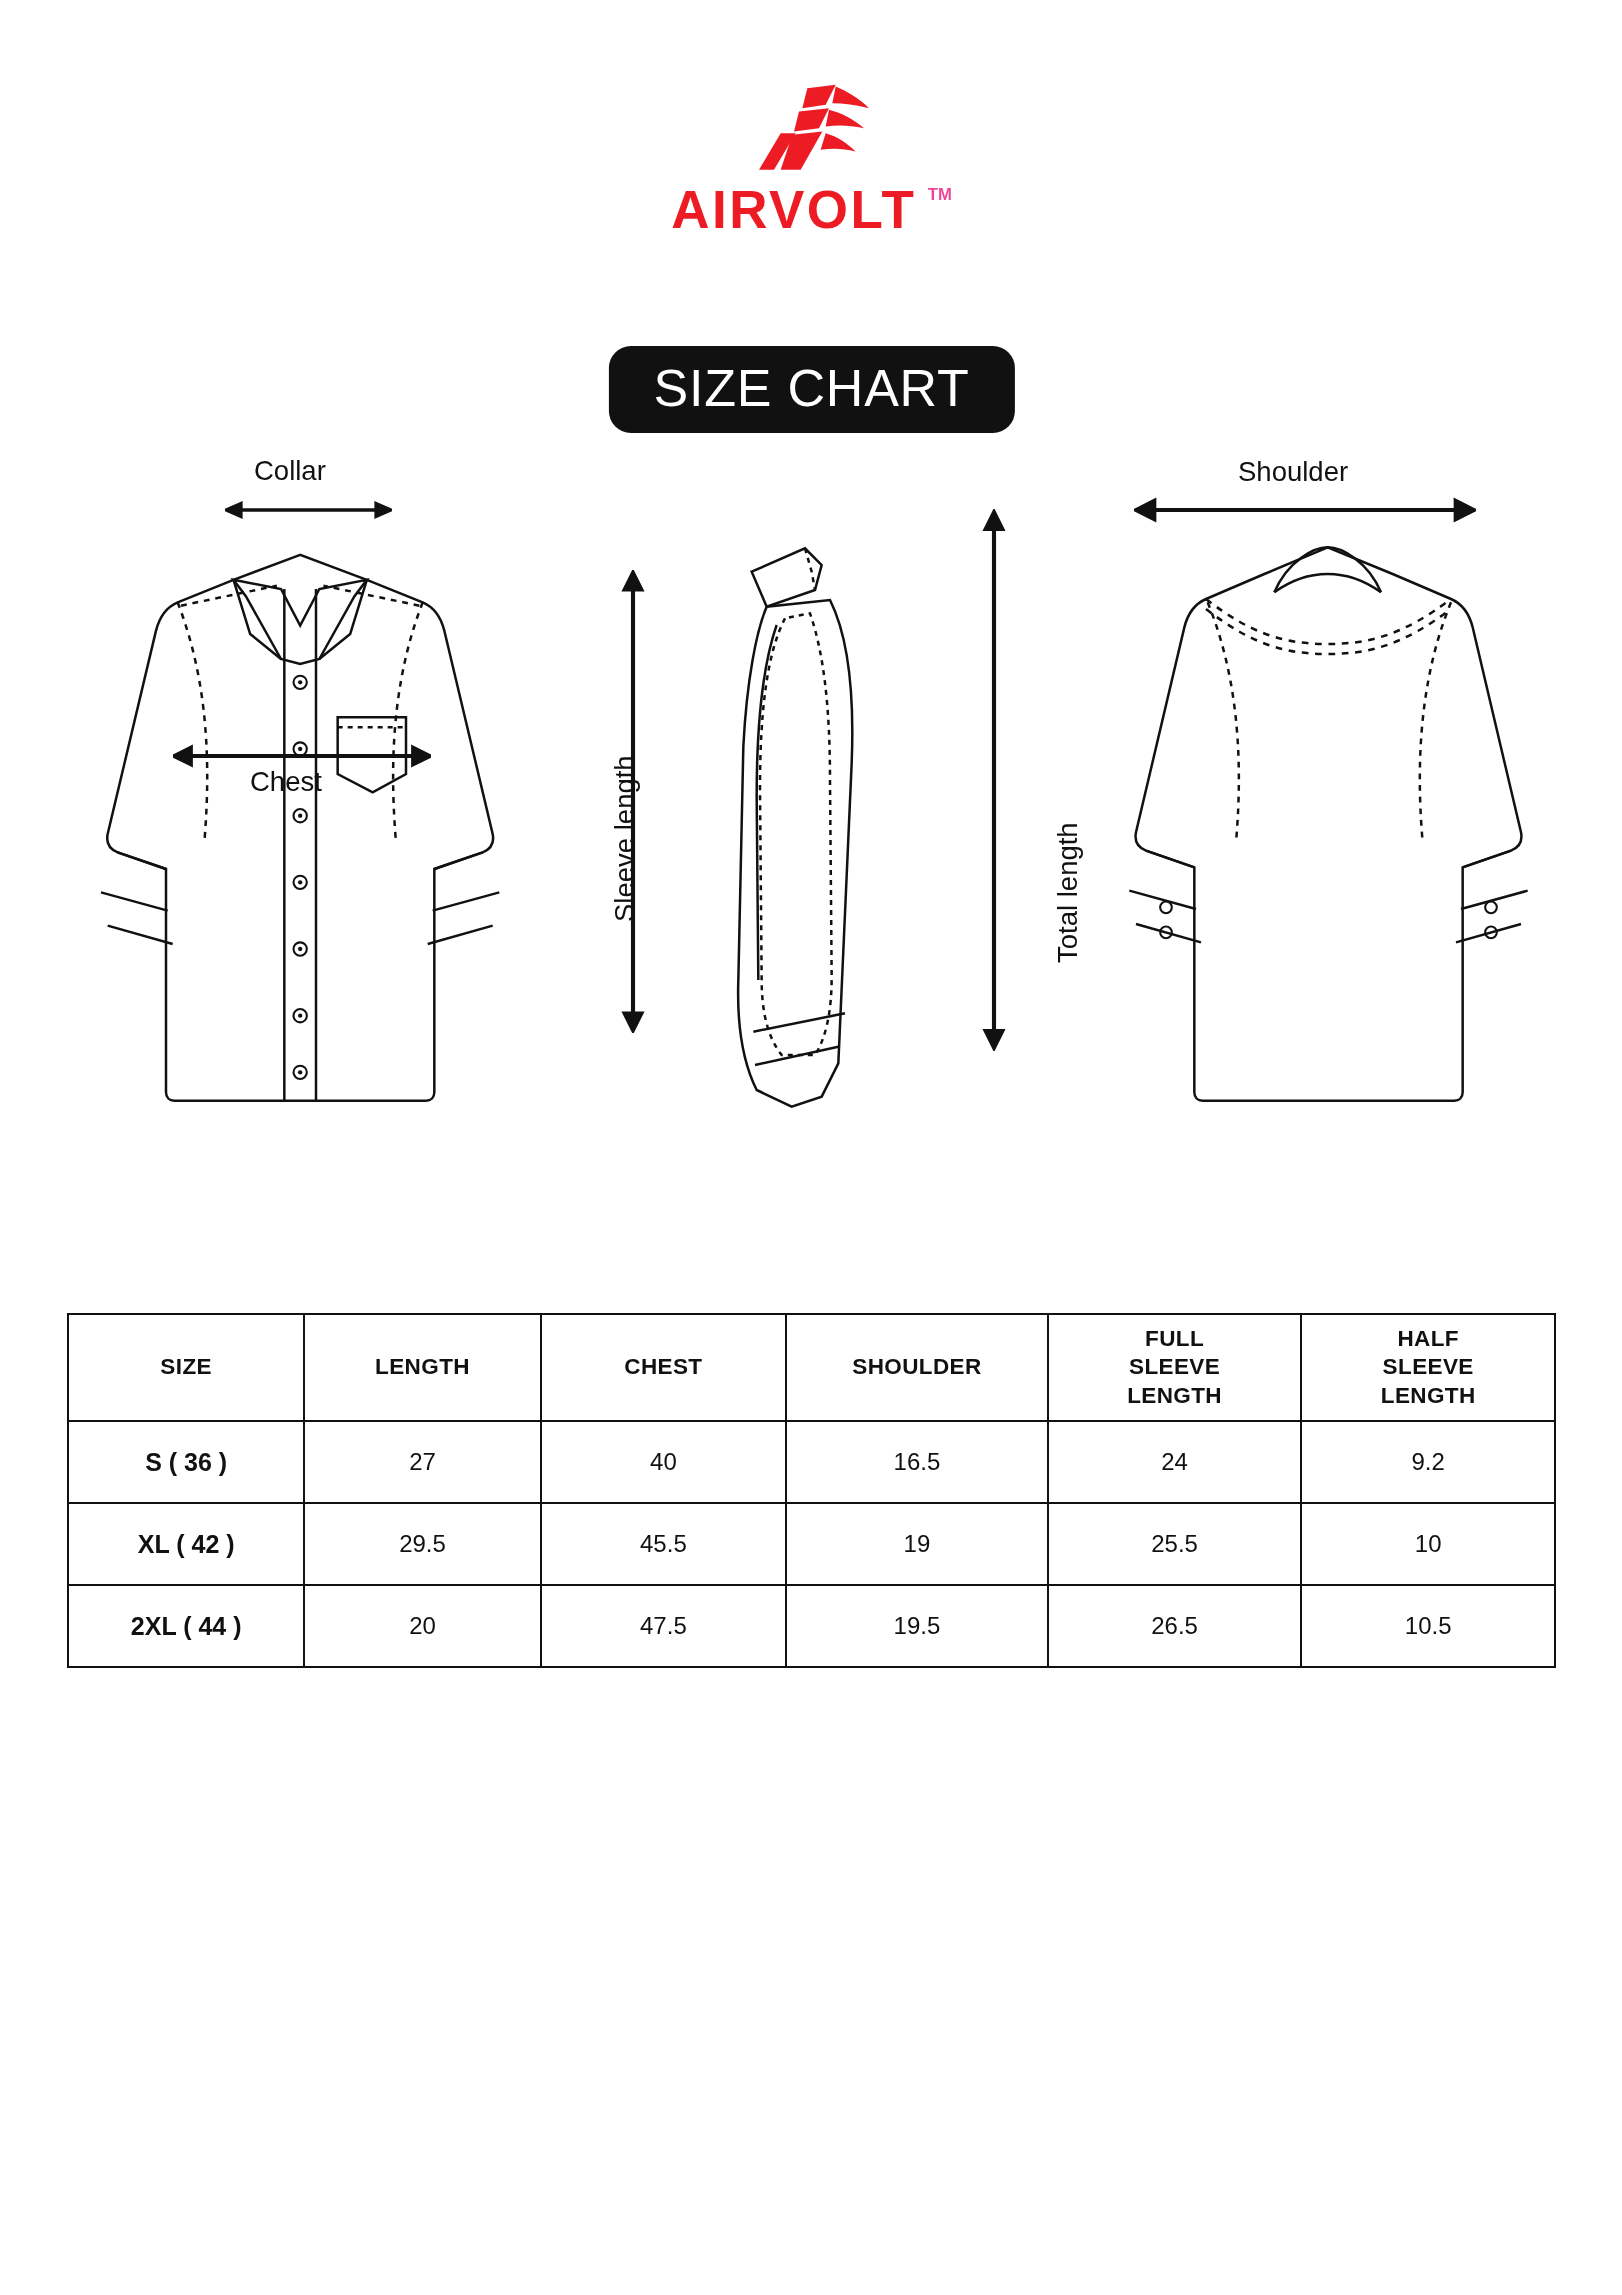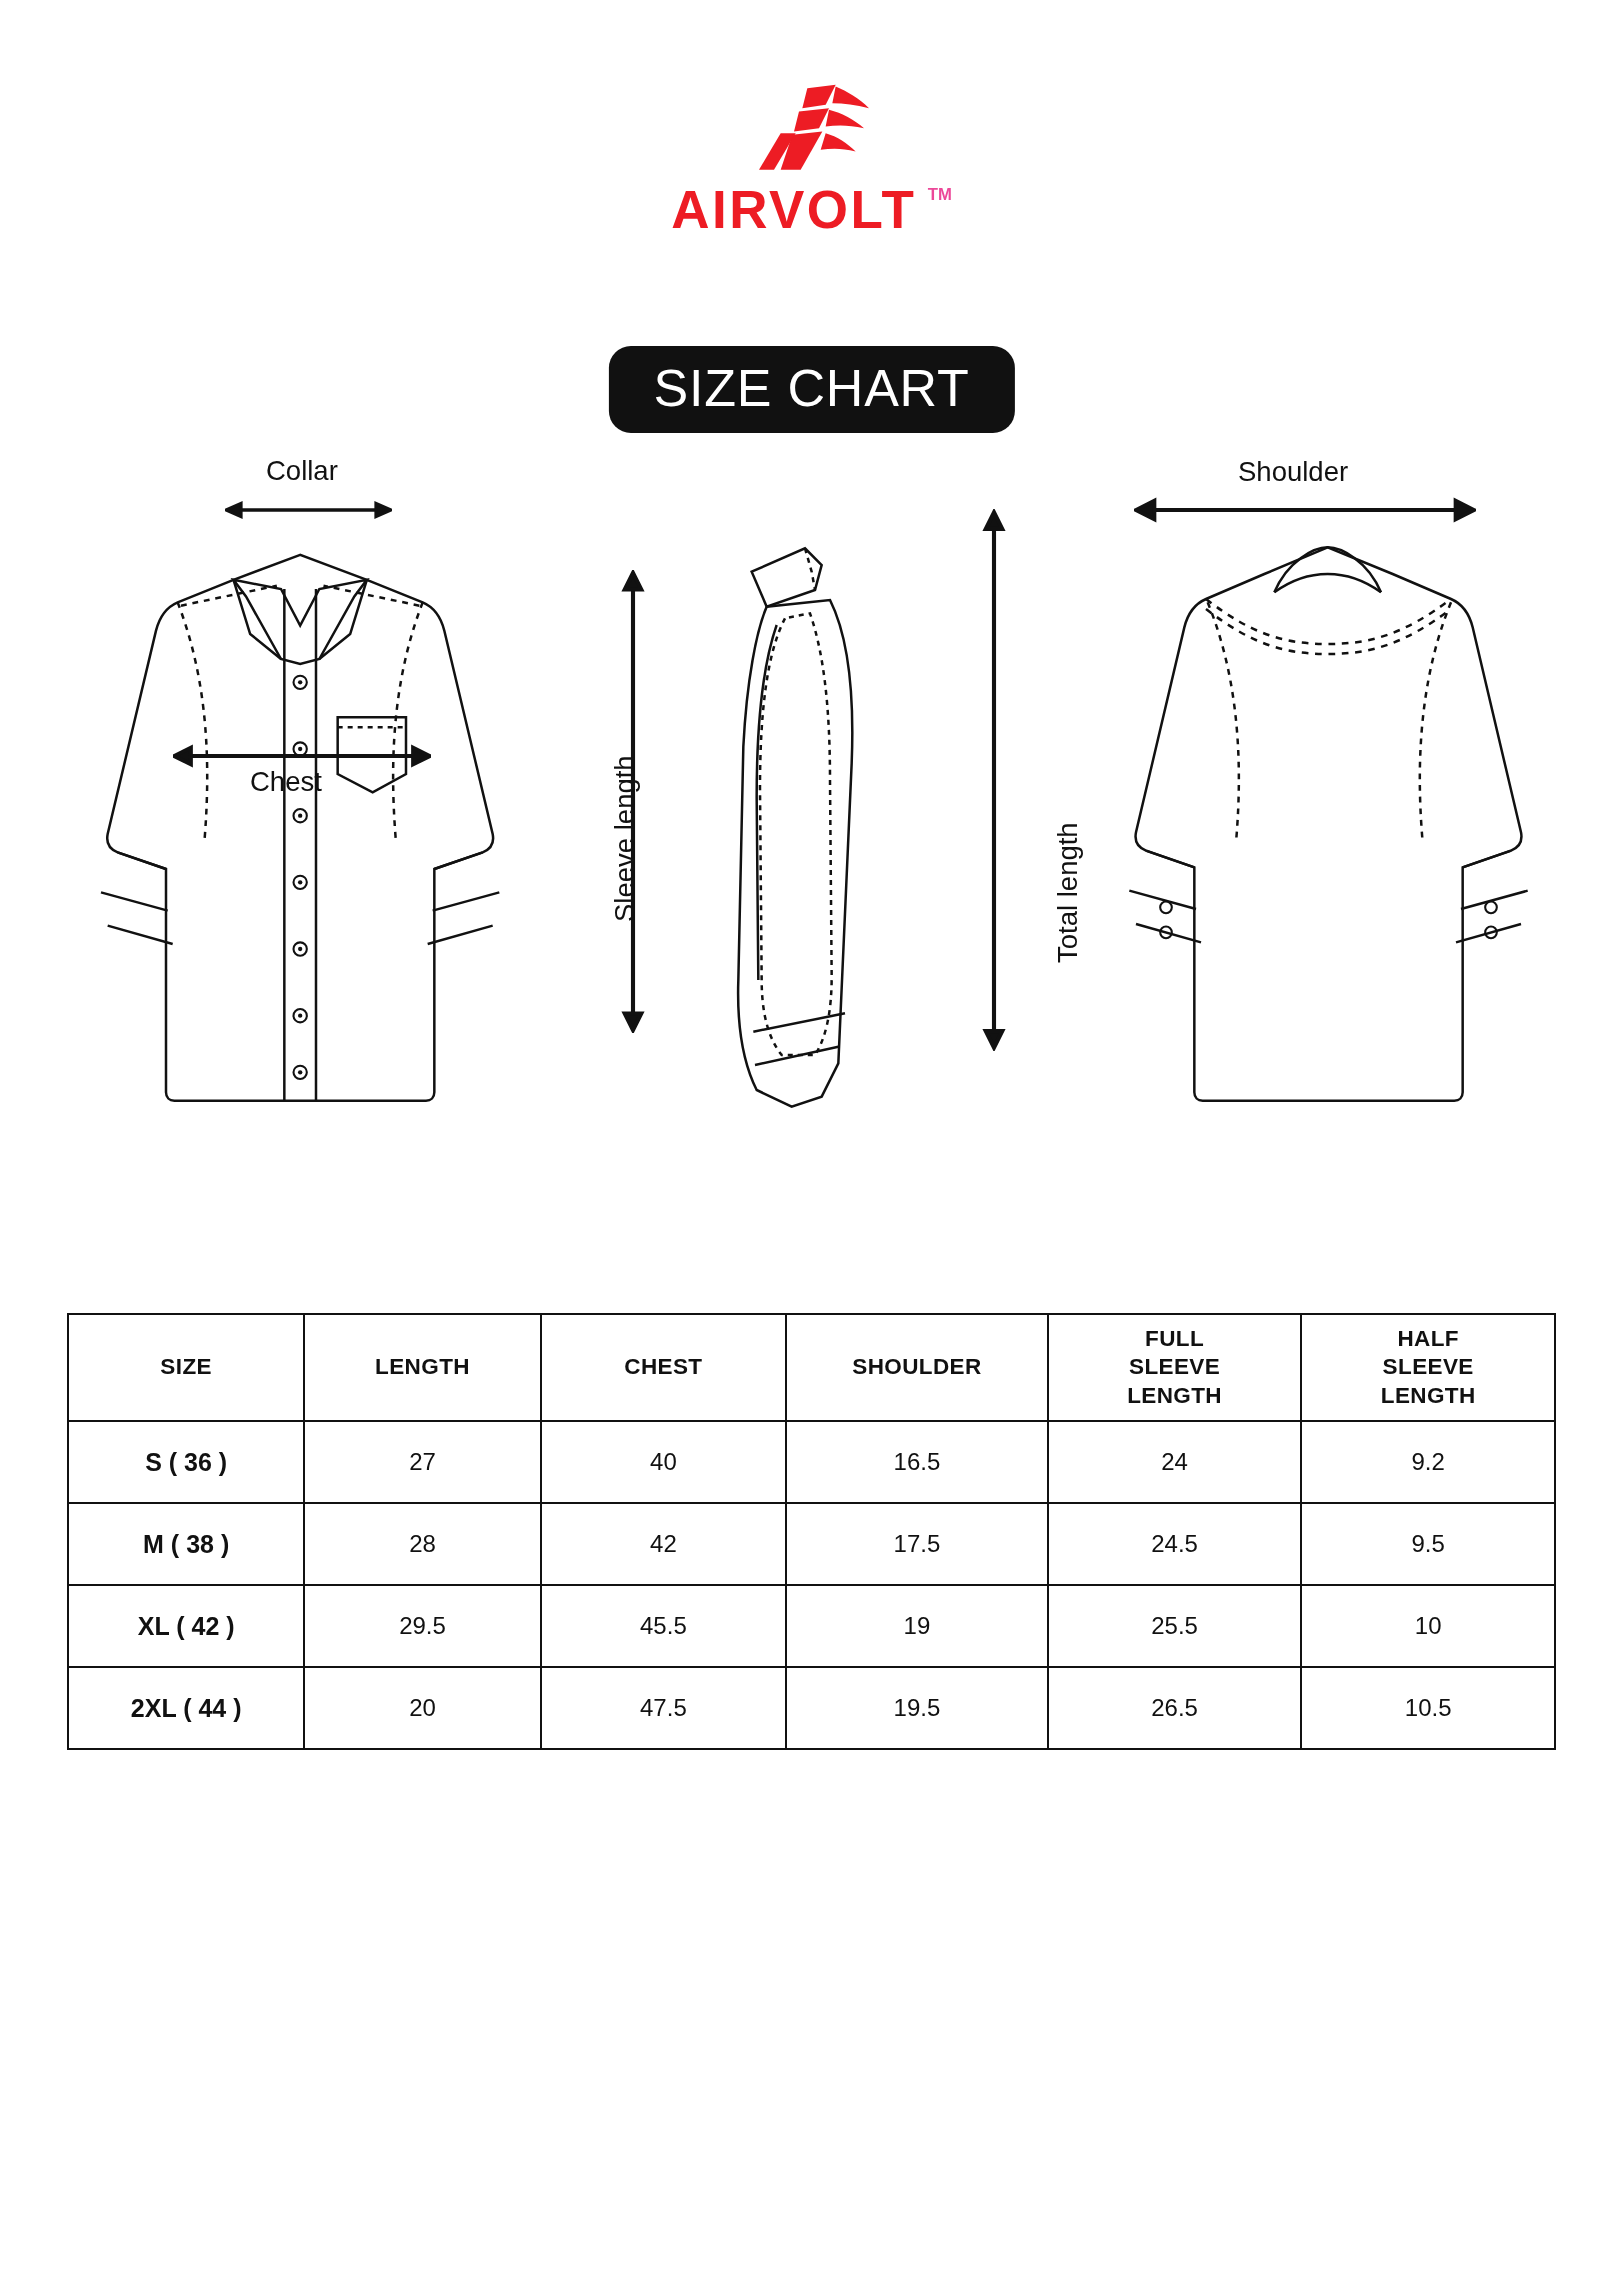--- a/index.html
+++ b/index.html
@@ -222,21 +222,21 @@
 
     <div style="position:absolute; left:225px; top:33px;">
       <svg width="167" height="28" viewBox="0 0 200 34" aria-hidden="true">
         <g stroke="#111" stroke-width="4" fill="#111">
           <line x1="14" y1="17" x2="186" y2="17"></line>
           <polygon points="0,17 18,9 18,25"></polygon>
           <polygon points="200,17 182,9 182,25"></polygon>
         </g>
       </svg>
     </div>
-    <div class="label" style="left:266px; top:-8.3px;text-align:right;">Collar</div>
+    <div class="label" style="left:254px; top:-8.3px;text-align:right;">Collar</div>
 
     <div style="position:absolute; left:173px; top:279px;">
       <svg width="258" height="28" viewBox="0 0 310 34" aria-hidden="true">
         <g stroke="#111" stroke-width="5" fill="#111">
           <line x1="16" y1="17" x2="294" y2="17"></line>
           <polygon points="0,17 20,7 20,27"></polygon>
           <polygon points="310,17 290,7 290,27"></polygon>
         </g>
       </svg>
     </div>
@@ -362,28 +362,20 @@
         </tr>
       </thead>
       <tbody>
         <tr>
           <td class="sizecol">S ( 36 )</td>
           <td>27</td>
           <td>40</td>
           <td>16.5</td>
           <td>24</td>
           <td>9.2</td>
-        </tr>
-        <tr>
-          <td class="sizecol">M ( 38 )</td>
-          <td>28</td>
-          <td>42</td>
-          <td>17.5</td>
-          <td>24.5</td>
-          <td>9.5</td>
         </tr>
         <tr>
           <td class="sizecol">XL ( 42 )</td>
           <td>29.5</td>
           <td>45.5</td>
           <td>19</td>
           <td>25.5</td>
           <td>10</td>
         </tr>
         <tr>

